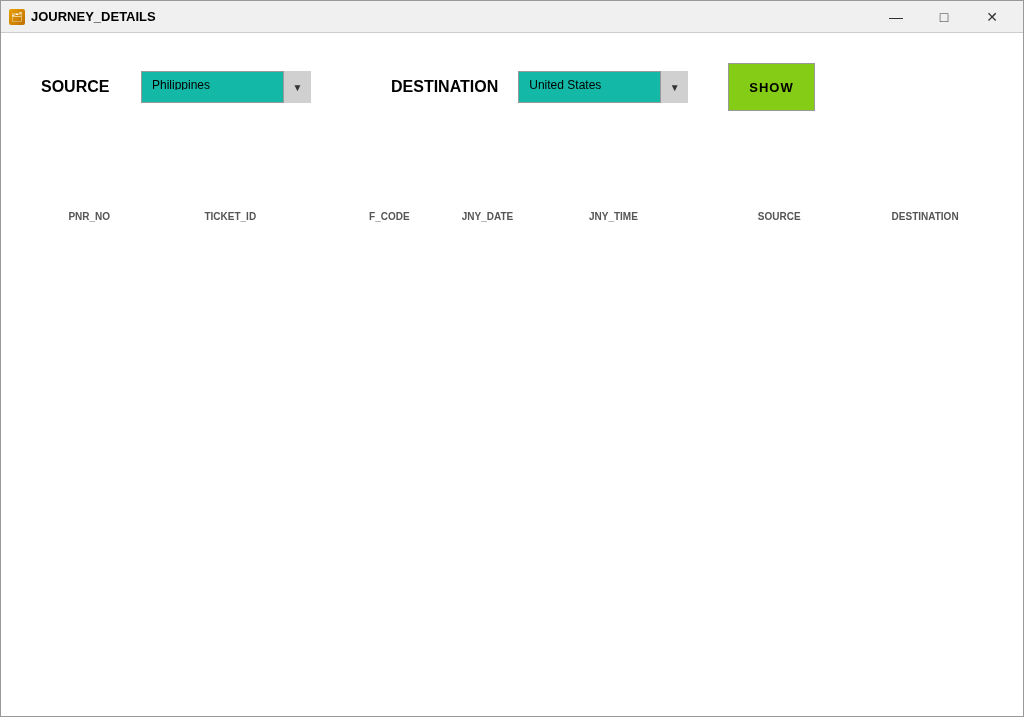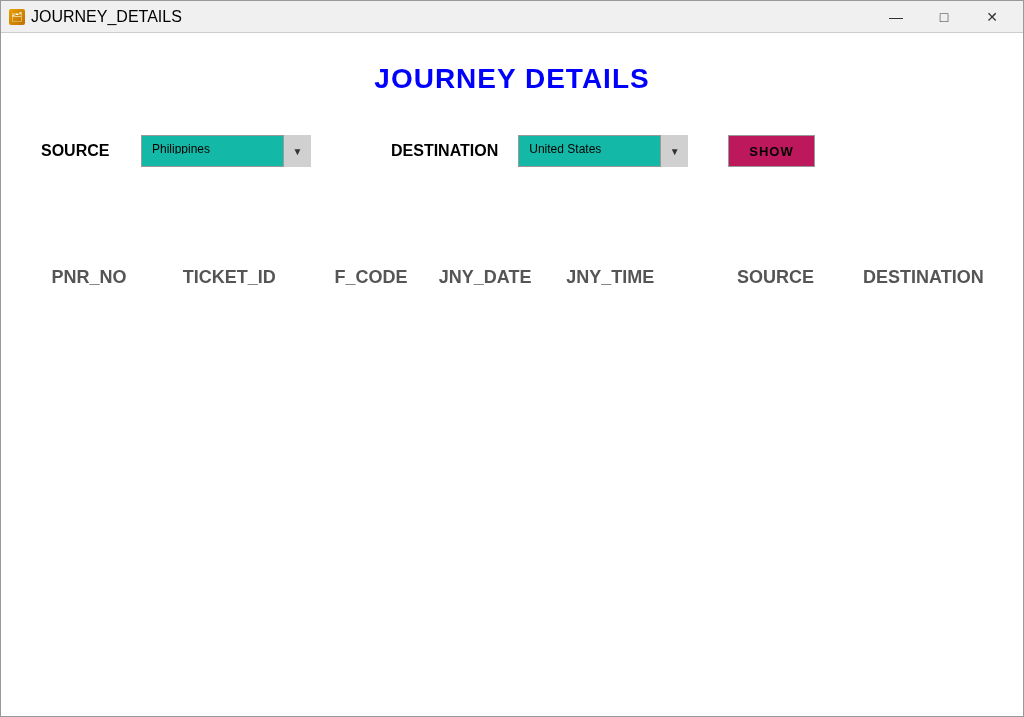--- a/index.html
+++ b/index.html
@@ -51,23 +51,23 @@
       background: linear-gradient(135deg, #e8a000, #c07000);
       border-radius: 2px;
       display: flex;
       align-items: center;
       justify-content: center;
       font-size: 9px;
       color: white;
     }
 
     .title-bar-title {
-      font-size: 16px;
-      color: #000;
-      font-weight: normal;
+      font-size: 13px;
+      color: #000;
+      font-weight: bold;
     }
 
     .title-bar-controls {
       display: flex;
       align-items: center;
       gap: 2px;
     }
 
     .title-bar-btn {
       width: 46px;
@@ -149,46 +149,46 @@
     }
 
     .destination-label {
       font-size: 16px;
       font-weight: bold;
       color: #000;
       margin-left: 60px;
     }
 
     .show-btn {
-      background: #be185d;
+      background: #84cc16;
       border: 1px solid #999;
       padding: 6px 20px;
       font-size: 13px;
       font-weight: bold;
       color: #000;
       cursor: pointer;
-      height: 32px;
+      height: 48px;
       letter-spacing: 1px;
       margin-left: 20px;
     }
 
     .table-area {
       margin-top: 60px;
       flex: 1;
     }
 
     .table-header {
       display: flex;
       align-items: center;
       border-bottom: none;
       padding-bottom: 8px;
     }
 
     .col-header {
-      font-size: 18px;
+      font-size: 10px;
       font-weight: bold;
       color: #555;
       text-align: center;
     }
 
     .col-pnr { width: 100px; }
     .col-ticket { width: 130px; margin-left: 30px; text-align: center; }
     .col-fcode { width: 100px; margin-left: 20px; text-align: right; }
     .col-date { width: 120px; margin-left: 20px; text-align: center; }
     .col-time { width: 120px; margin-left: 10px; }
@@ -207,21 +207,20 @@
     </div>
     <div class="title-bar-controls">
       <button class="title-bar-btn">—</button>
       <button class="title-bar-btn">□</button>
       <button class="title-bar-btn close">✕</button>
     </div>
   </div>
 
   <div class="content">
 
-    <h1 class="page-title">JOURNEY DETAILS</h1>
 
     <div class="controls-row">
       <span class="label">SOURCE</span>
 
       <div class="dropdown-wrapper">
         <select class="dropdown">
           <option>Philippines</option>
           <option>United States</option>
           <option>Japan</option>
           <option>India</option>

